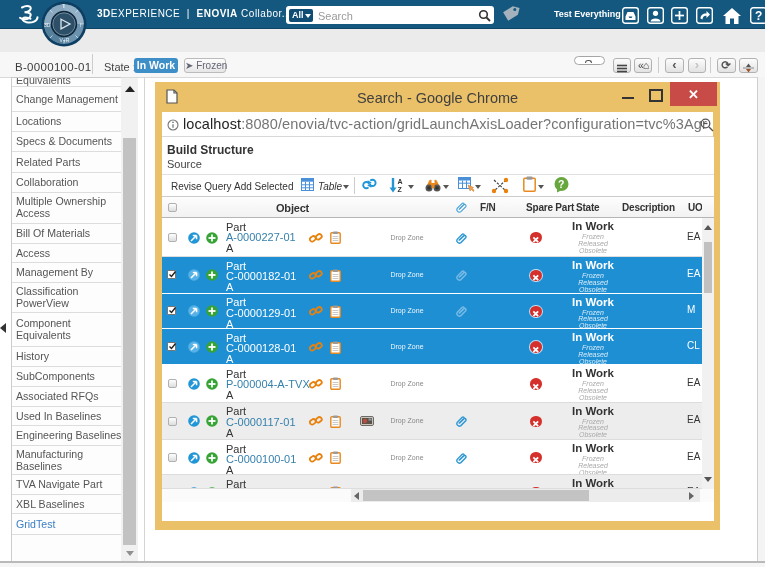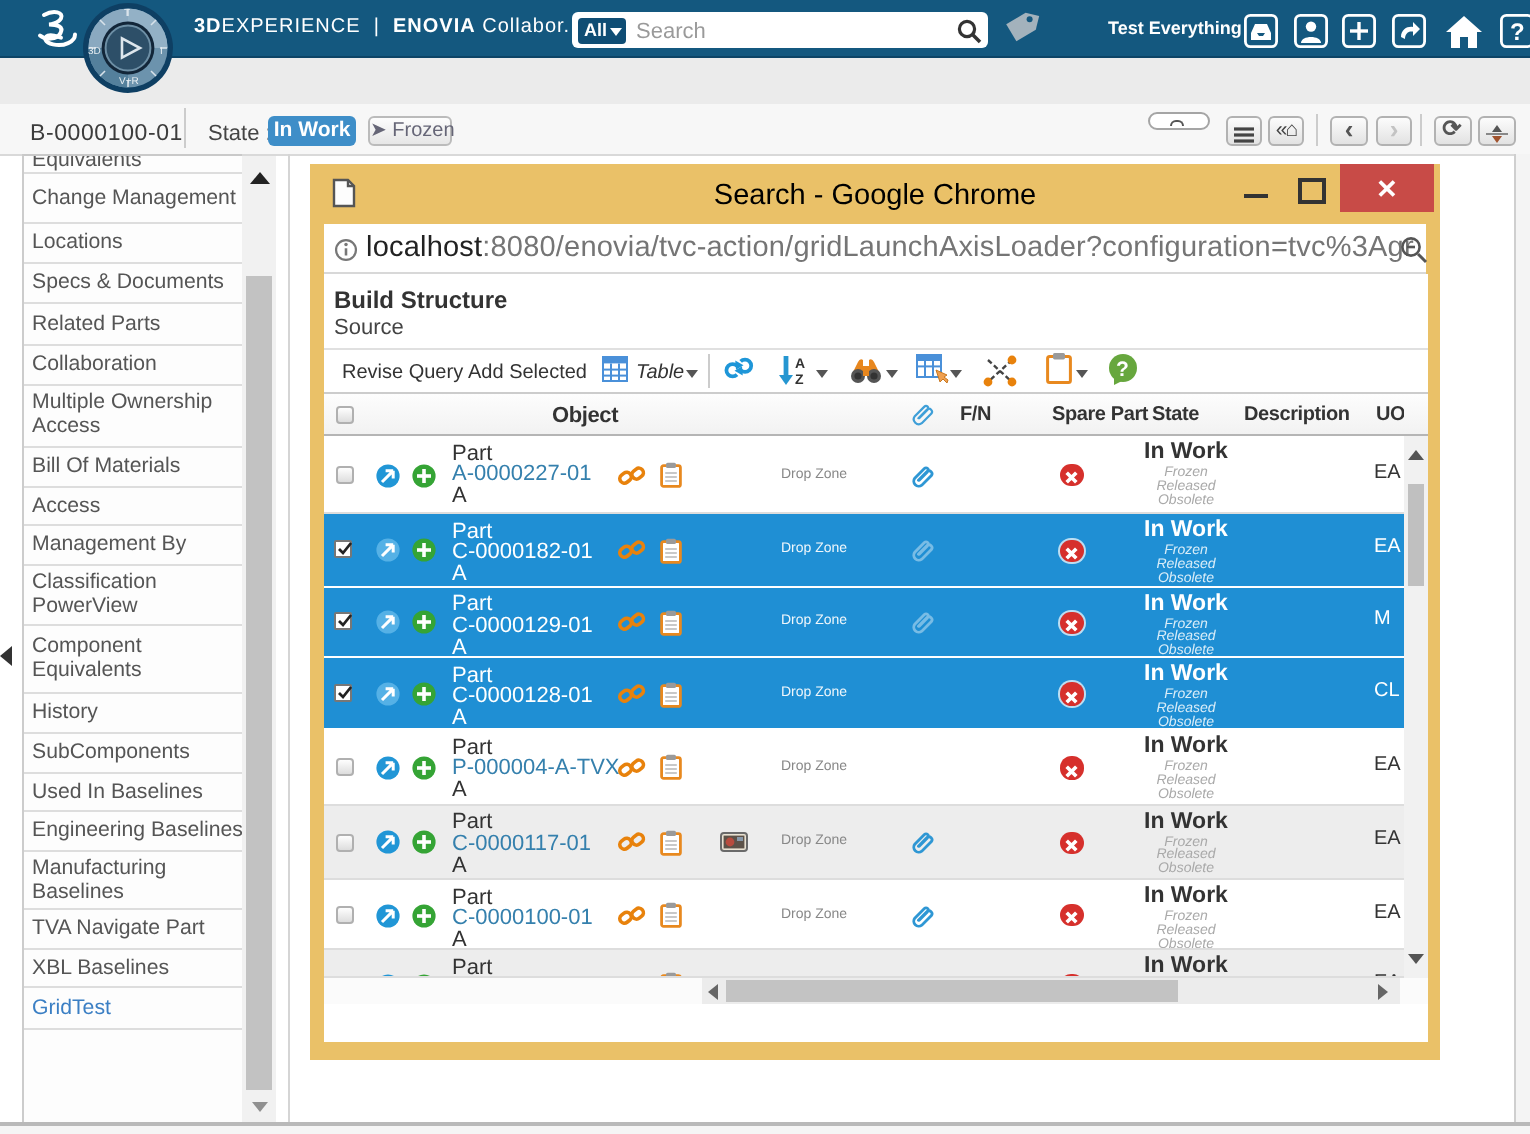--- a/index.html
+++ b/index.html
@@ -30,21 +30,21 @@
 #sbthumb{left:2px;top:60px;width:13px;height:407px;background:#c2c2c2;}
 #sbup{left:4px;top:8px;width:0;height:0;border-left:5px solid transparent;border-right:5px solid transparent;border-bottom:6px solid #222;}
 #sbdown{left:4.5px;top:473px;width:0;height:0;border-left:4.5px solid transparent;border-right:4.5px solid transparent;border-top:5.5px solid #909090;}
 #collapsearrow{left:0px;top:323px;width:0;height:0;border-top:5px solid transparent;border-bottom:5px solid transparent;border-right:6px solid #333;}
 #vline1{left:144px;top:77px;width:1px;height:484px;background:#d5d5d5;}
 #vline2{left:757px;top:77px;width:1px;height:484px;background:#cfcfcf;}
 #rstrip{left:758px;top:77px;width:7px;height:484px;background:#f4f4f4;}
 #botline{left:0px;top:561px;width:765px;height:2px;background:#b9b9b9;}
 #botstrip{left:0px;top:563px;width:765px;height:4px;background:#f5f5f5;}
 #popup{left:155px;top:82px;width:565px;height:448px;background:#eac168;z-index:20;}
-#ptitletext{left:0;top:7.5px;width:565px;text-align:center;font-size:14.5px;color:#000000;}
+#ptitletext{left:0;top:7.5px;width:565px;text-align:center;font-size:14.5px;color:#404040;}
 #pclose{left:515px;top:0px;width:47px;height:23.5px;background:#c84b47;}
 #pclose .x{position:absolute;left:18px;top:5px;color:#fff;font-size:13px;font-weight:bold;}
 #pmin{left:467px;top:15px;width:12px;height:2px;background:#333;}
 #pmax{left:494px;top:7px;width:10px;height:9px;border:2px solid #333;}
 #urlbar{left:7px;top:30px;width:551px;height:25px;background:#fff;border-bottom:1px solid #d8d8d8;box-sizing:border-box;}
 #urltext{left:21px;top:3.5px;font-size:14.5px;letter-spacing:0.1px;color:#222;white-space:nowrap;}
 #urltext span{color:#757575;}
 #pcontent{left:7px;top:55px;width:551.5px;height:384px;background:#fff;overflow:hidden;}
 #bstitle{left:5px;top:5.5px;font-size:12px;font-weight:bold;color:#333;}
 #bssrc{left:5px;top:20.5px;font-size:11px;color:#444;}
@@ -187,20 +187,21 @@
 <li style="height:21px;line-height:20px;padding-top:0;padding-bottom:0;">Related Parts</li>
 <li style="height:20px;line-height:19px;padding-top:0;padding-bottom:0;">Collaboration</li>
 <li style="height:31px;padding-top:3px;line-height:11.5px;">Multiple Ownership<br>Access</li>
 <li style="height:20px;line-height:19px;padding-top:0;padding-bottom:0;">Bill Of Materials</li>
 <li style="height:19px;line-height:18px;padding-top:0;padding-bottom:0;">Access</li>
 <li style="height:20px;line-height:19px;padding-top:0;padding-bottom:0;">Management By</li>
 <li style="height:30px;padding-top:3px;line-height:11.5px;">Classification<br>PowerView</li>
 <li style="height:34px;padding-top:5px;line-height:11.5px;">Component<br>Equivalents</li>
 <li style="height:20px;line-height:19px;padding-top:0;padding-bottom:0;">History</li>
 <li style="height:20px;line-height:19px;padding-top:0;padding-bottom:0;">SubComponents</li>
+<li style="height:20px;line-height:19px;padding-top:0;padding-bottom:0;">Associated RFQs</li>
 <li style="height:19px;line-height:18px;padding-top:0;padding-bottom:0;">Used In Baselines</li>
 <li style="height:20px;line-height:19px;padding-top:0;padding-bottom:0;">Engineering Baselines</li>
 <li style="height:29px;padding-top:3px;line-height:11.5px;">Manufacturing<br>Baselines</li>
 <li style="height:20px;line-height:19px;padding-top:0;padding-bottom:0;">TVA Navigate Part</li>
 <li style="height:19px;line-height:18px;padding-top:0;padding-bottom:0;">XBL Baselines</li>
 <li class="lnk" style="height:21px;line-height:20px;padding-top:0;padding-bottom:0;">GridTest</li>
 </ul>
 </div>
 <div id="sbtrack" class="abs">
   <div id="sbthumb" class="abs"></div>

